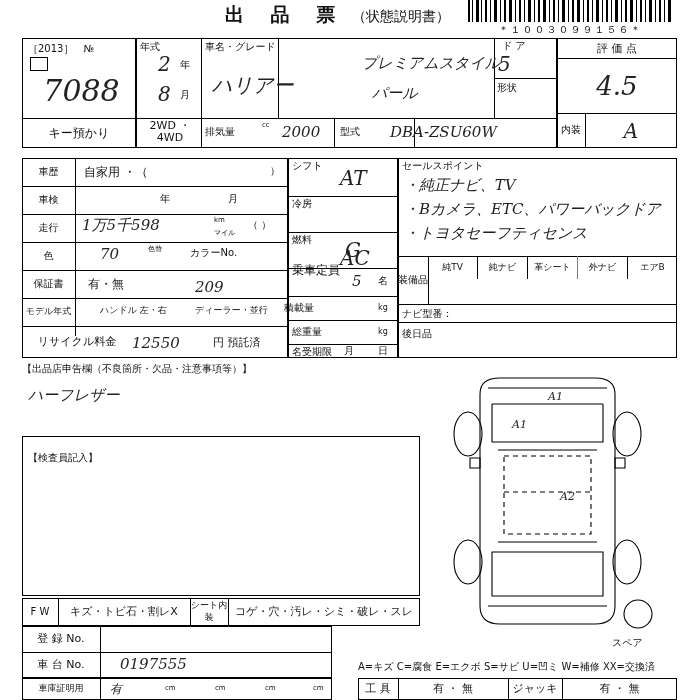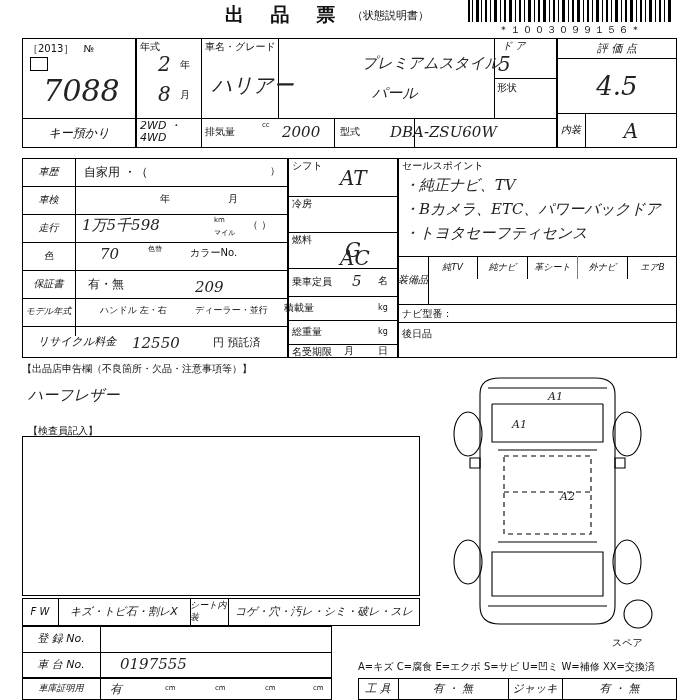--- a/index.html
+++ b/index.html
@@ -10,24 +10,24 @@
     color:#111;
     position:relative;
     overflow:hidden;
   }
   .sheet{position:absolute;inset:0;}
   .abs{position:absolute;box-sizing:border-box;}
   .bx{border:1px solid #000;}
   .lbl{font-size:10px;line-height:1.05;}
   .lbl2{font-size:9px;line-height:1.05;}
   .hand{font-family:"DejaVu Serif", serif;font-style:italic;color:#222;}
-  .c{display:flex;align-items:center;justify-content:center;text-align:left;font-style:italic;}
+  .c{display:flex;align-items:center;justify-content:center;text-align:center;}
   .l{display:flex;align-items:center;justify-content:flex-start;text-align:left;}
   .title{font-size:19px;letter-spacing:10px;font-weight:bold;}
-  .subtitle{font-size:11px;}
+  .subtitle{font-size:14px;}
   .bc-num{font-size:10px;letter-spacing:2px;text-align:center;}
   .vline{position:absolute;background:#000;width:1px;}
   .hline{position:absolute;background:#000;height:1px;}
   .small{font-size:8px;}
   .tiny{font-size:7px;}
   .hand-lg{font-size:20px;}
   .hand-md{font-size:15px;}
   .hand-sm{font-size:12px;}
   svg{display:block;}
 </style>
@@ -197,21 +197,21 @@
   <div class="hline" style="left:288px;top:320px;width:110px;"></div>
   <div class="hline" style="left:288px;top:344px;width:110px;"></div>
 
   <div class="abs lbl l" style="left:292px;top:160px;width:50px;height:12px;">シフト</div>
   <div class="abs hand hand-lg" style="left:340px;top:166px;">AT</div>
   <div class="abs lbl l" style="left:292px;top:198px;width:50px;height:12px;">冷房</div>
   <div class="abs hand hand-lg" style="left:340px;top:203px;margin-top:43px;">AC</div>
   <div class="abs lbl l" style="left:292px;top:234px;width:50px;height:12px;">燃料</div>
   <div class="abs hand hand-lg" style="left:345px;top:238px;">G</div>
 
-  <div class="abs lbl l" style="left:292px;top:270px;width:60px;height:24px;font-size:10px;">乗車定員</div>
+  <div class="abs lbl l" style="left:292px;top:258px;width:60px;height:24px;font-size:12px;">乗車定員</div>
   <div class="abs hand hand-md" style="left:352px;top:272px;">5</div>
   <div class="abs lbl" style="left:378px;top:276px;">名</div>
   <div class="abs lbl l" style="left:284px;top:298px;width:60px;height:20px;font-size:10px;">積載量</div>
   <div class="abs small" style="left:378px;top:303px;">kg</div>
   <div class="abs lbl l" style="left:292px;top:322px;width:60px;height:20px;font-size:10px;">総重量</div>
   <div class="abs small" style="left:378px;top:327px;">kg</div>
   <div class="abs lbl l" style="left:292px;top:346px;width:60px;height:12px;font-size:10px;">名受期限</div>
   <div class="abs lbl" style="left:344px;top:346px;">月</div>
   <div class="abs lbl" style="left:378px;top:346px;">日</div>
 
@@ -238,21 +238,21 @@
       <div style="flex:1;" class="c lbl2">エアB</div>
     </div>
   </div>
   <div class="abs lbl l" style="left:402px;top:306px;width:120px;height:16px;">ナビ型番：</div>
   <div class="abs lbl l" style="left:402px;top:326px;width:120px;height:16px;">後日品</div>
 
   <div class="abs lbl l" style="left:22px;top:362px;width:300px;height:14px;font-size:10px;">【出品店申告欄（不良箇所・欠品・注意事項等）】</div>
   <div class="abs hand hand-md" style="left:28px;top:386px;">ハーフレザー</div>
 
   <div class="abs bx" style="left:22px;top:436px;width:398px;height:160px;"></div>
-  <div class="abs lbl l" style="left:28px;top:424px;width:120px;height:14px;">【検査員記入】</div>
+  <div class="abs lbl l" style="left:28px;top:451px;width:120px;height:14px;">【検査員記入】</div>
 
   <div class="abs bx" style="left:22px;top:598px;width:398px;height:28px;"></div>
   <div class="vline" style="left:58px;top:598px;height:28px;"></div>
   <div class="vline" style="left:190px;top:598px;height:28px;"></div>
   <div class="vline" style="left:228px;top:598px;height:28px;"></div>
   <div class="abs lbl c" style="left:22px;top:598px;width:36px;height:28px;">F W</div>
   <div class="abs lbl c" style="left:58px;top:598px;width:132px;height:28px;font-size:11px;">キズ・トビ石・割レX</div>
   <div class="abs lbl2 c" style="left:190px;top:598px;width:38px;height:28px;line-height:1.3;">
       <span>シート内装</span>
     </div>

